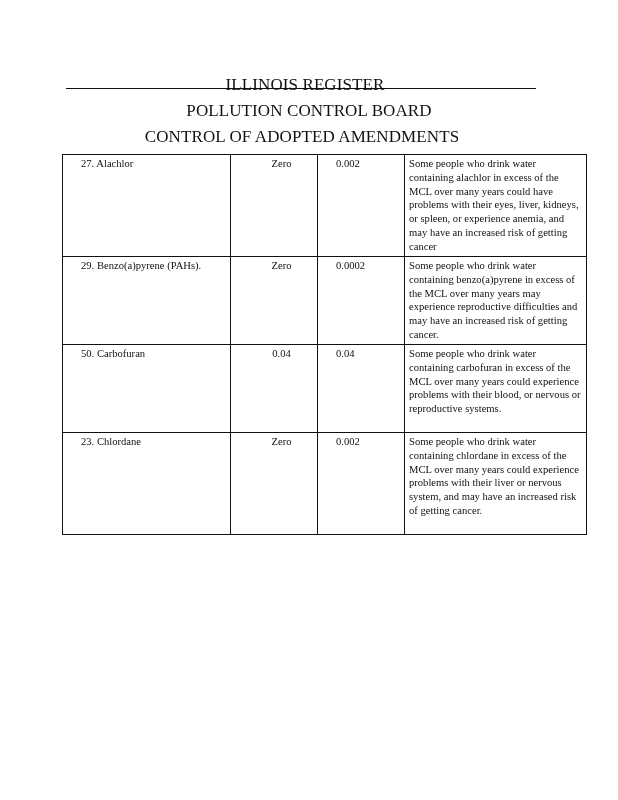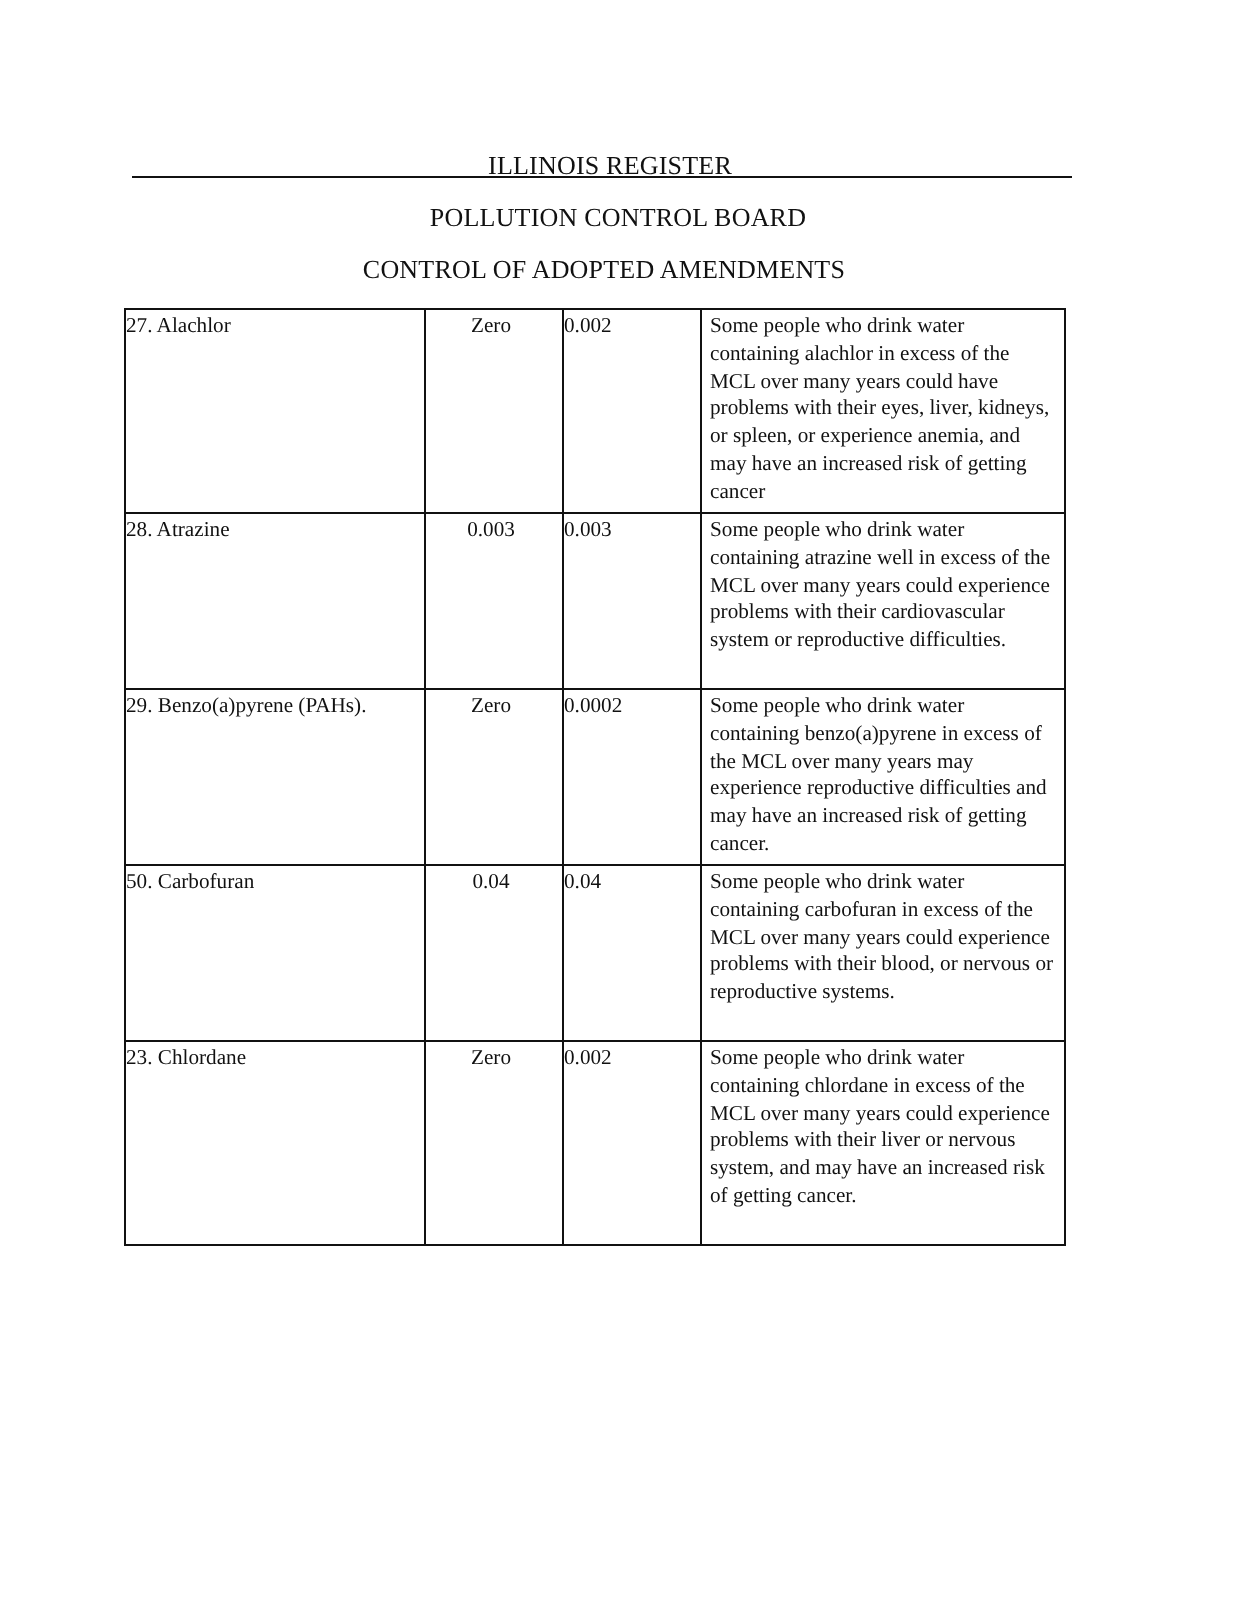--- a/index.html
+++ b/index.html
@@ -1,24 +1,24 @@
 <!DOCTYPE html>
 <html><head>
 <meta charset="utf-8">
 <style>
   html, body { margin: 0; padding: 0; background: #ffffff; }
   body { width: 618px; height: 800px; position: relative; overflow: hidden;
          font-family: "Liberation Serif", "DejaVu Serif", serif; color: #111; }
   .hdr-line { position: absolute; left: 66px; top: 88px; width: 470px; height: 0; border-top: 1px solid #111; }
-  .hdr { position: absolute; left: 0; width: 618px; text-align: center; font-size: 13px; letter-spacing: 0.1px; }
+  .hdr { position: absolute; left: 0; width: 618px; text-align: center; font-size: 17px; letter-spacing: 0.1px; }
   .h1 { top: 75px; left: 0; width: 610px; }
   .h2 { top: 101px; }
   .h3 { top: 127px; left: 0; width: 604px; }
   table { position: absolute; left: 62px; top: 154px; width: 469px; border-collapse: collapse; table-layout: fixed; }
-  td { border: 1px solid #111; vertical-align: top; font-size: 10.6px; line-height: 13.8px; padding: 2px 3px 2px 0; }
+  td { border: 1px solid #111; vertical-align: top; font-size: 10.6px; line-height: 13.8px; padding: 2px 3px 2px 18px; }
   td.c1 { width: 146px; }
   td.c2 { width: 65px; text-align: center; }
   td.c3 { width: 65px; }
   td.c4 { width: 174px; padding-left: 4px; }
   tr.r27 td { height: 97px; }
   tr.r28 td { height: 83px; }
   tr.r29 td { height: 83px; }
   tr.r30 td { height: 83px; }
   tr.r31 td { height: 97px; }
   tr.r32 td { height: 56px; }
@@ -32,26 +32,20 @@
 <div class="hdr h3">CONTROL OF ADOPTED AMENDMENTS</div>
 
 <table>
   <tbody>
     <tr class="r27">
       <td class="c1">27. Alachlor</td>
       <td class="c2">Zero</td>
       <td class="c3">0.002</td>
       <td class="c4">Some people who drink water containing alachlor in excess of the MCL over many years could have problems with their eyes, liver, kidneys, or spleen, or experience anemia, and may have an increased risk of getting cancer</td>
     </tr>
-    <tr class="r28">
-      <td class="c1">28. Atrazine</td>
-      <td class="c2">0.003</td>
-      <td class="c3">0.003</td>
-      <td class="c4">Some people who drink water containing atrazine well in excess of the MCL over many years could experience problems with their cardiovascular system or reproductive difficulties.</td>
-    </tr>
     <tr class="r29">
       <td class="c1">29. Benzo(a)pyrene (PAHs).</td>
       <td class="c2">Zero</td>
       <td class="c3">0.0002</td>
       <td class="c4">Some people who drink water containing benzo(a)pyrene in excess of the MCL over many years may experience reproductive difficulties and may have an increased risk of getting cancer.</td>
     </tr>
     <tr class="r30">
       <td class="c1">50. Carbofuran</td>
       <td class="c2">0.04</td>
       <td class="c3">0.04</td>

